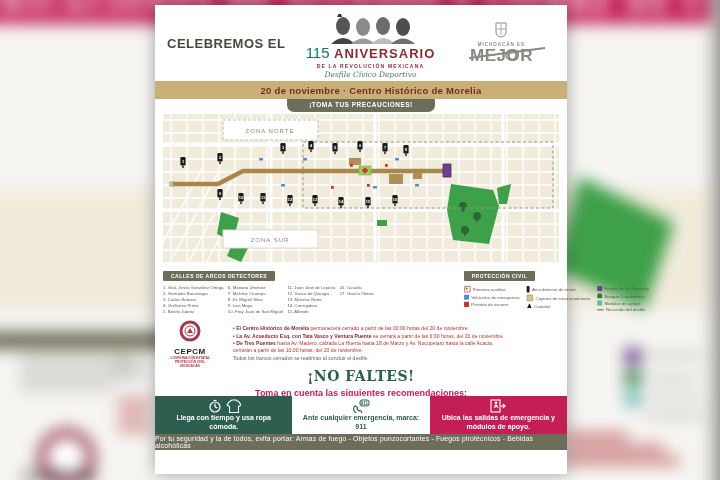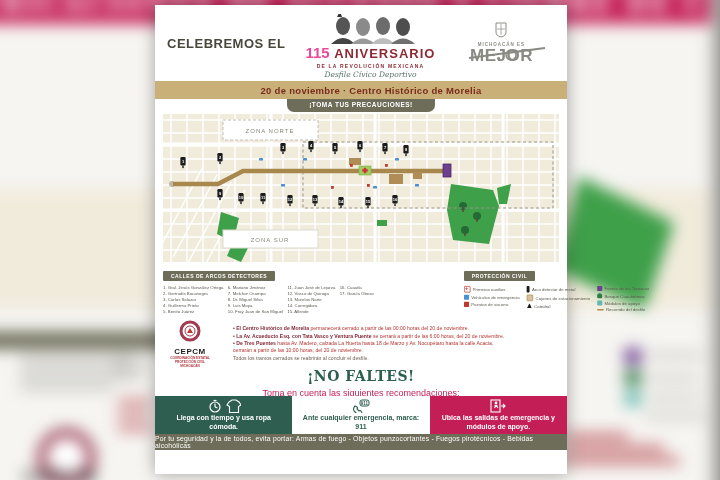--- a/index.html
+++ b/index.html
@@ -24,21 +24,21 @@
   .bg-strip{position:absolute;left:700px;top:-10px;width:30px;height:500px;
       background:linear-gradient(to right,#c9c8c4,#4f4f4d);}
   
   #poster{position:absolute;left:155px;top:5px;width:412px;height:469px;background:#fff;z-index:2;
       box-shadow:0 0 16px rgba(0,0,0,.35);display:flex;flex-direction:column;}
   
   .hdr{height:76px;display:flex;align-items:center;justify-content:flex-start;padding:6px 12px;box-sizing:border-box;}
   .celebremos{font-size:13px;font-weight:bold;color:#4a473d;letter-spacing:.5px;}
   .anniv{position:relative;text-align:center;width:170px;margin-top:6px;}
   .anniv-figs{margin-bottom:-4px;}
-  .anniv-115{font-size:15px;font-weight:700;color:#ec4899;line-height:1;display:inline;}
+  .anniv-115{font-size:15px;font-weight:400;color:#0f766e;line-height:1;display:inline;}
   .anniv-title{font-size:13px;font-weight:900;color:#8c2a33;letter-spacing:1px;line-height:1;display:inline;}
   .anniv-sub{font-size:5px;font-weight:bold;color:#8c2a33;letter-spacing:1.2px;margin-top:1px;}
   .anniv-script{font-family:"DejaVu Serif",serif;font-style:italic;font-size:7.5px;color:#57756b;margin-top:1px;}
   .brand{width:92px;text-align:center;color:#8a8a84;position:relative;}
   .brand-top{font-size:4.5px;font-weight:bold;letter-spacing:1px;}
   .brand-word{font-size:17px;font-weight:900;letter-spacing:.5px;line-height:1;}
   
   .datebar{height:18px;background:#c9b078;color:#7a2b20;font-weight:bold;font-size:9.5px;
       display:flex;align-items:center;justify-content:center;letter-spacing:.3px;padding-left:20px;}
   .banner{height:21px;background:#c41e56;color:#fff;font-family:"DejaVu Serif",serif;font-weight:bold;
@@ -77,21 +77,21 @@
   .cepcm{width:50px;text-align:center;flex:0 0 auto;}
   .cepcm-name{font-size:8px;font-weight:900;color:#222;letter-spacing:.5px;margin-top:1px;}
   .cepcm-line{font-size:3.5px;color:#b0353c;font-weight:bold;transform:scale(.9);}
   .notes-text{flex:1;font-size:6px;line-height:1.45;transform:scale(.85);transform-origin:0 50%;width:117%;}
   .note-line{color:#b23530;}
   .note-line b{color:#7c1f2d;}
   .note-footer{color:#6d5f52;}
   
   .nofaltes{height:28px;text-align:center;}
   .nf-title{font-family:"DejaVu Serif",serif;font-weight:bold;font-size:14px;color:#2c5f4f;letter-spacing:.5px;}
-  .nf-sub{font-size:9px;font-weight:normal;color:#c41e56;margin-top:4px;}
+  .nf-sub{font-size:9px;font-weight:bold;color:#c41e56;margin-top:4px;}
   .recs{height:38px;display:flex;}
   .rec{flex:1;display:flex;flex-direction:column;align-items:center;justify-content:center;text-align:center;
       font-size:7px;font-weight:bold;line-height:1.25;padding:2px 10px;box-sizing:border-box;}
   .rec-teal{background:#2e5e50;color:#fff;}
   .rec-white{background:#fff;color:#2e5e50;}
   .rec-crimson{background:#c41e56;color:#fff;}
   .rec .icn{height:14px;margin-bottom:1px;}
   
   .bottombar{height:16px;background:#6e6d59;color:#fff;font-size:6.8px;display:flex;align-items:center;
       justify-content:center;letter-spacing:.2px;}

